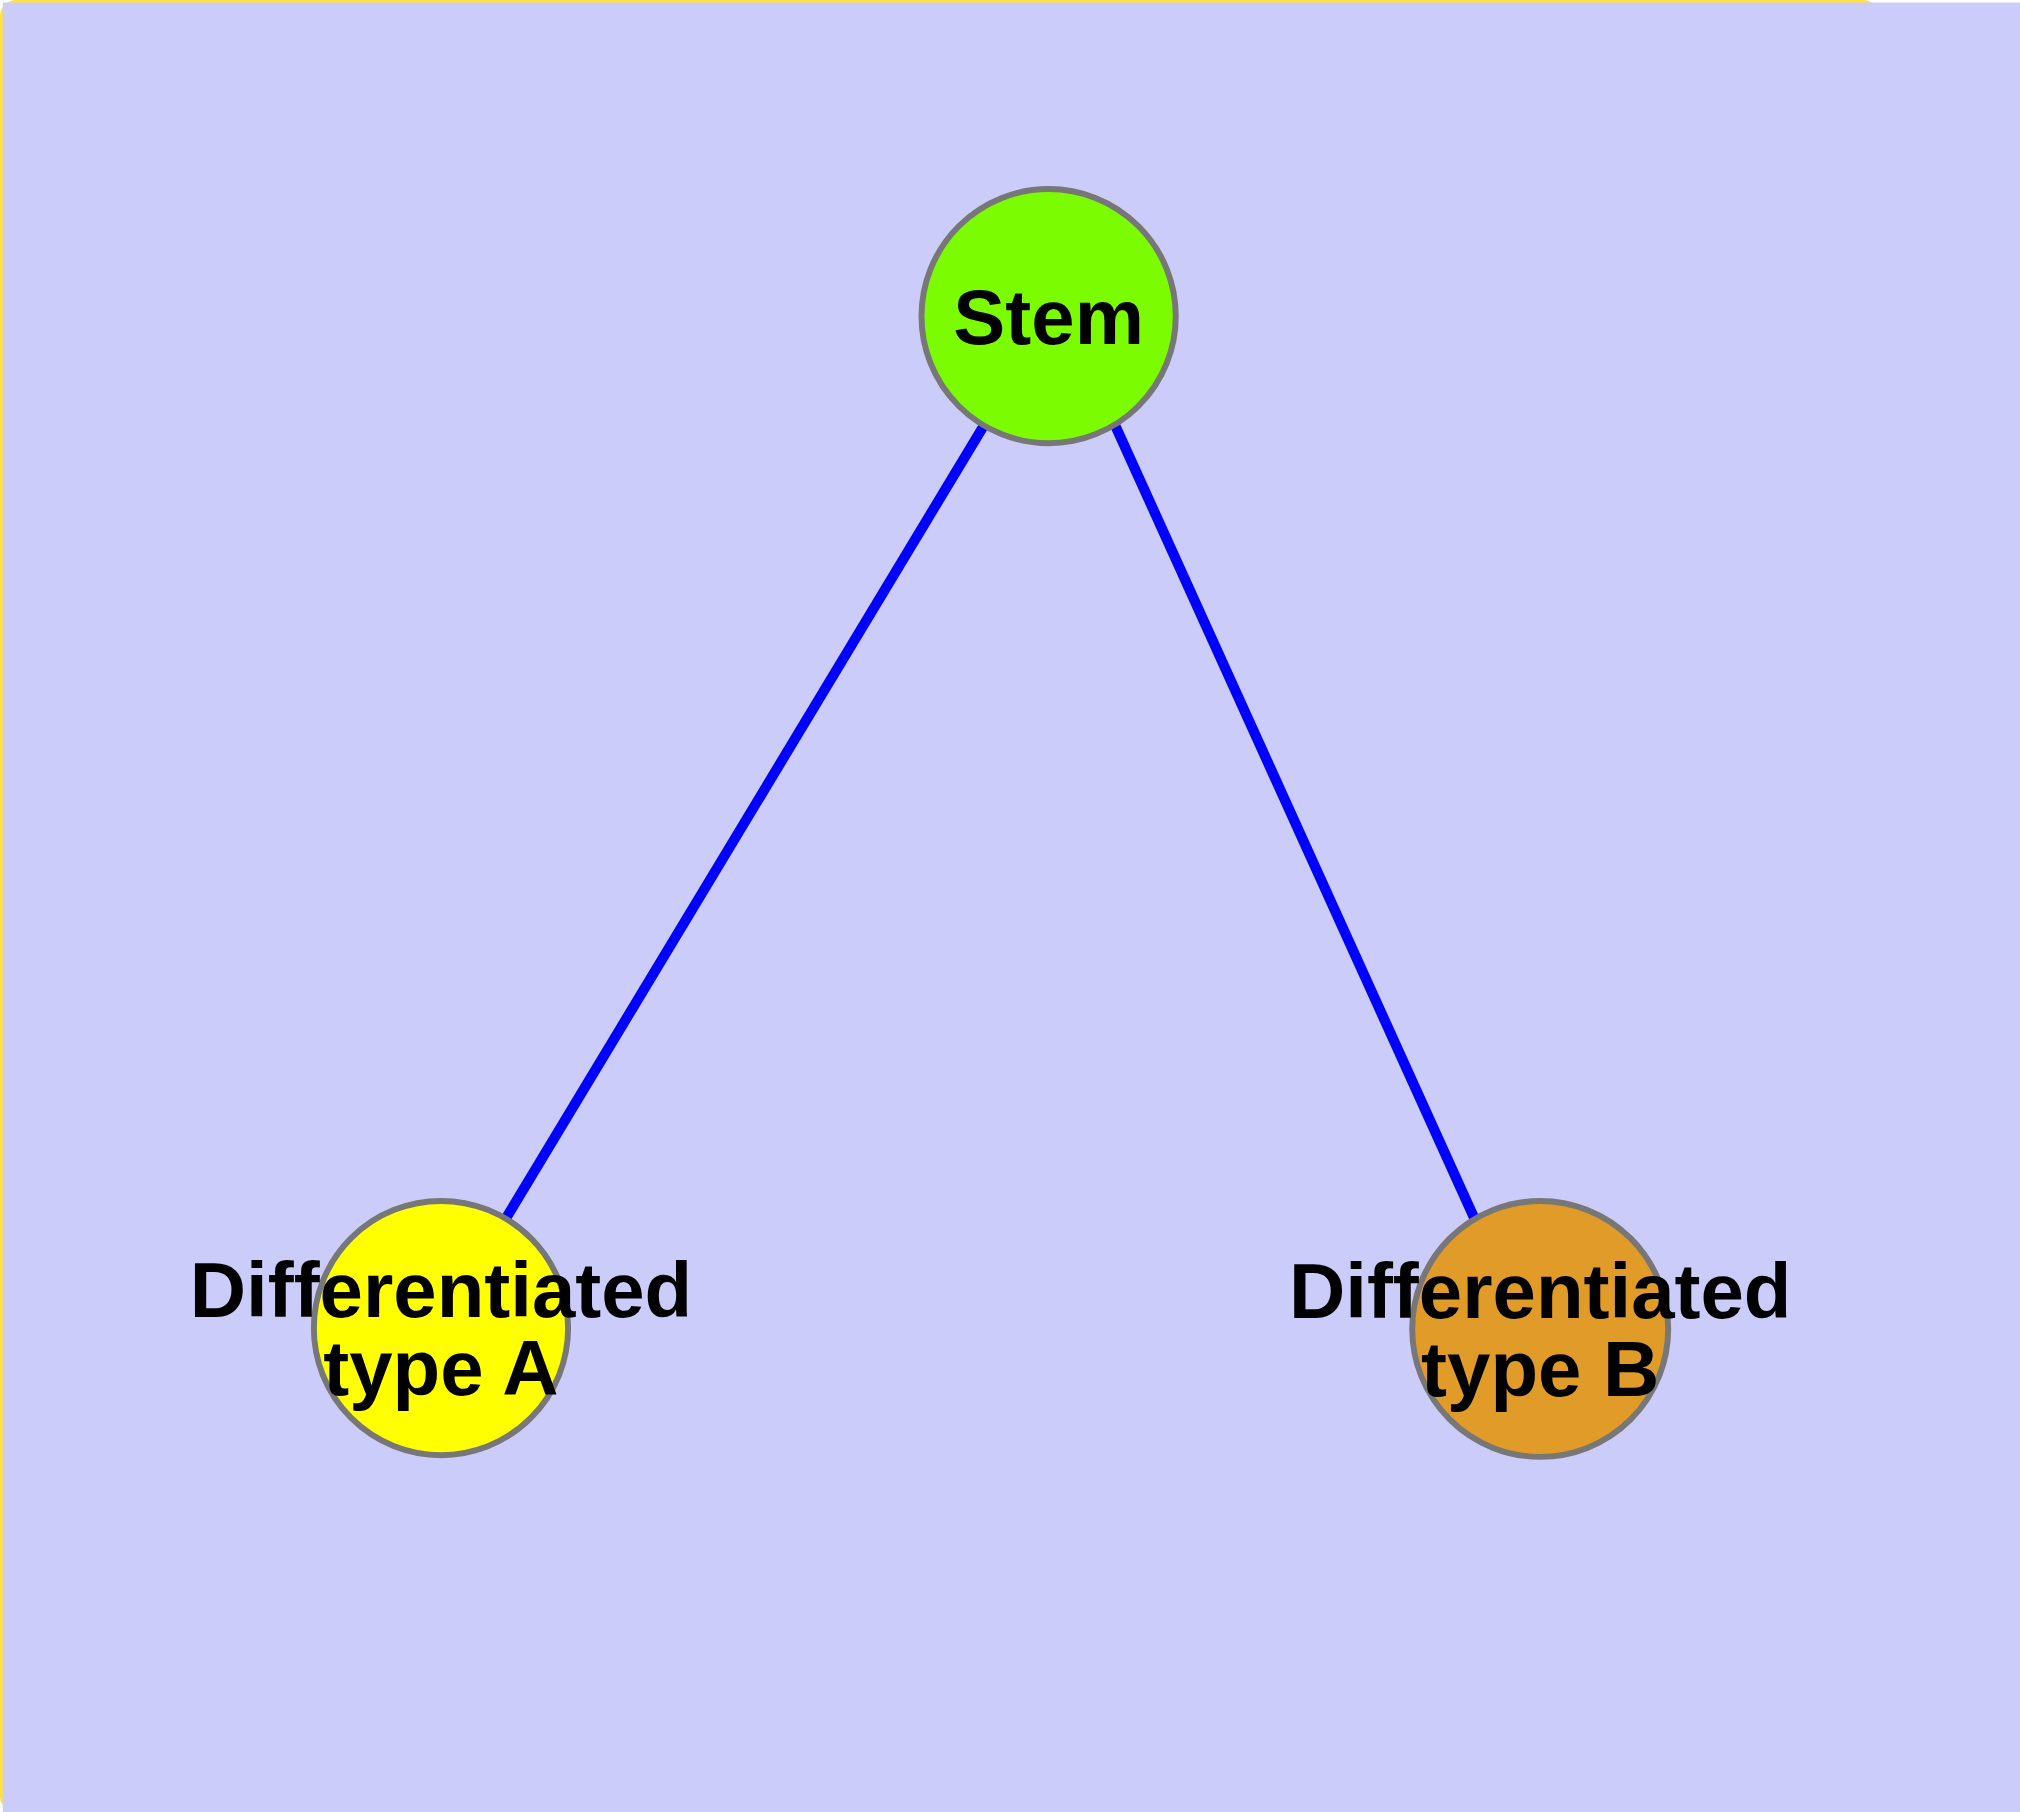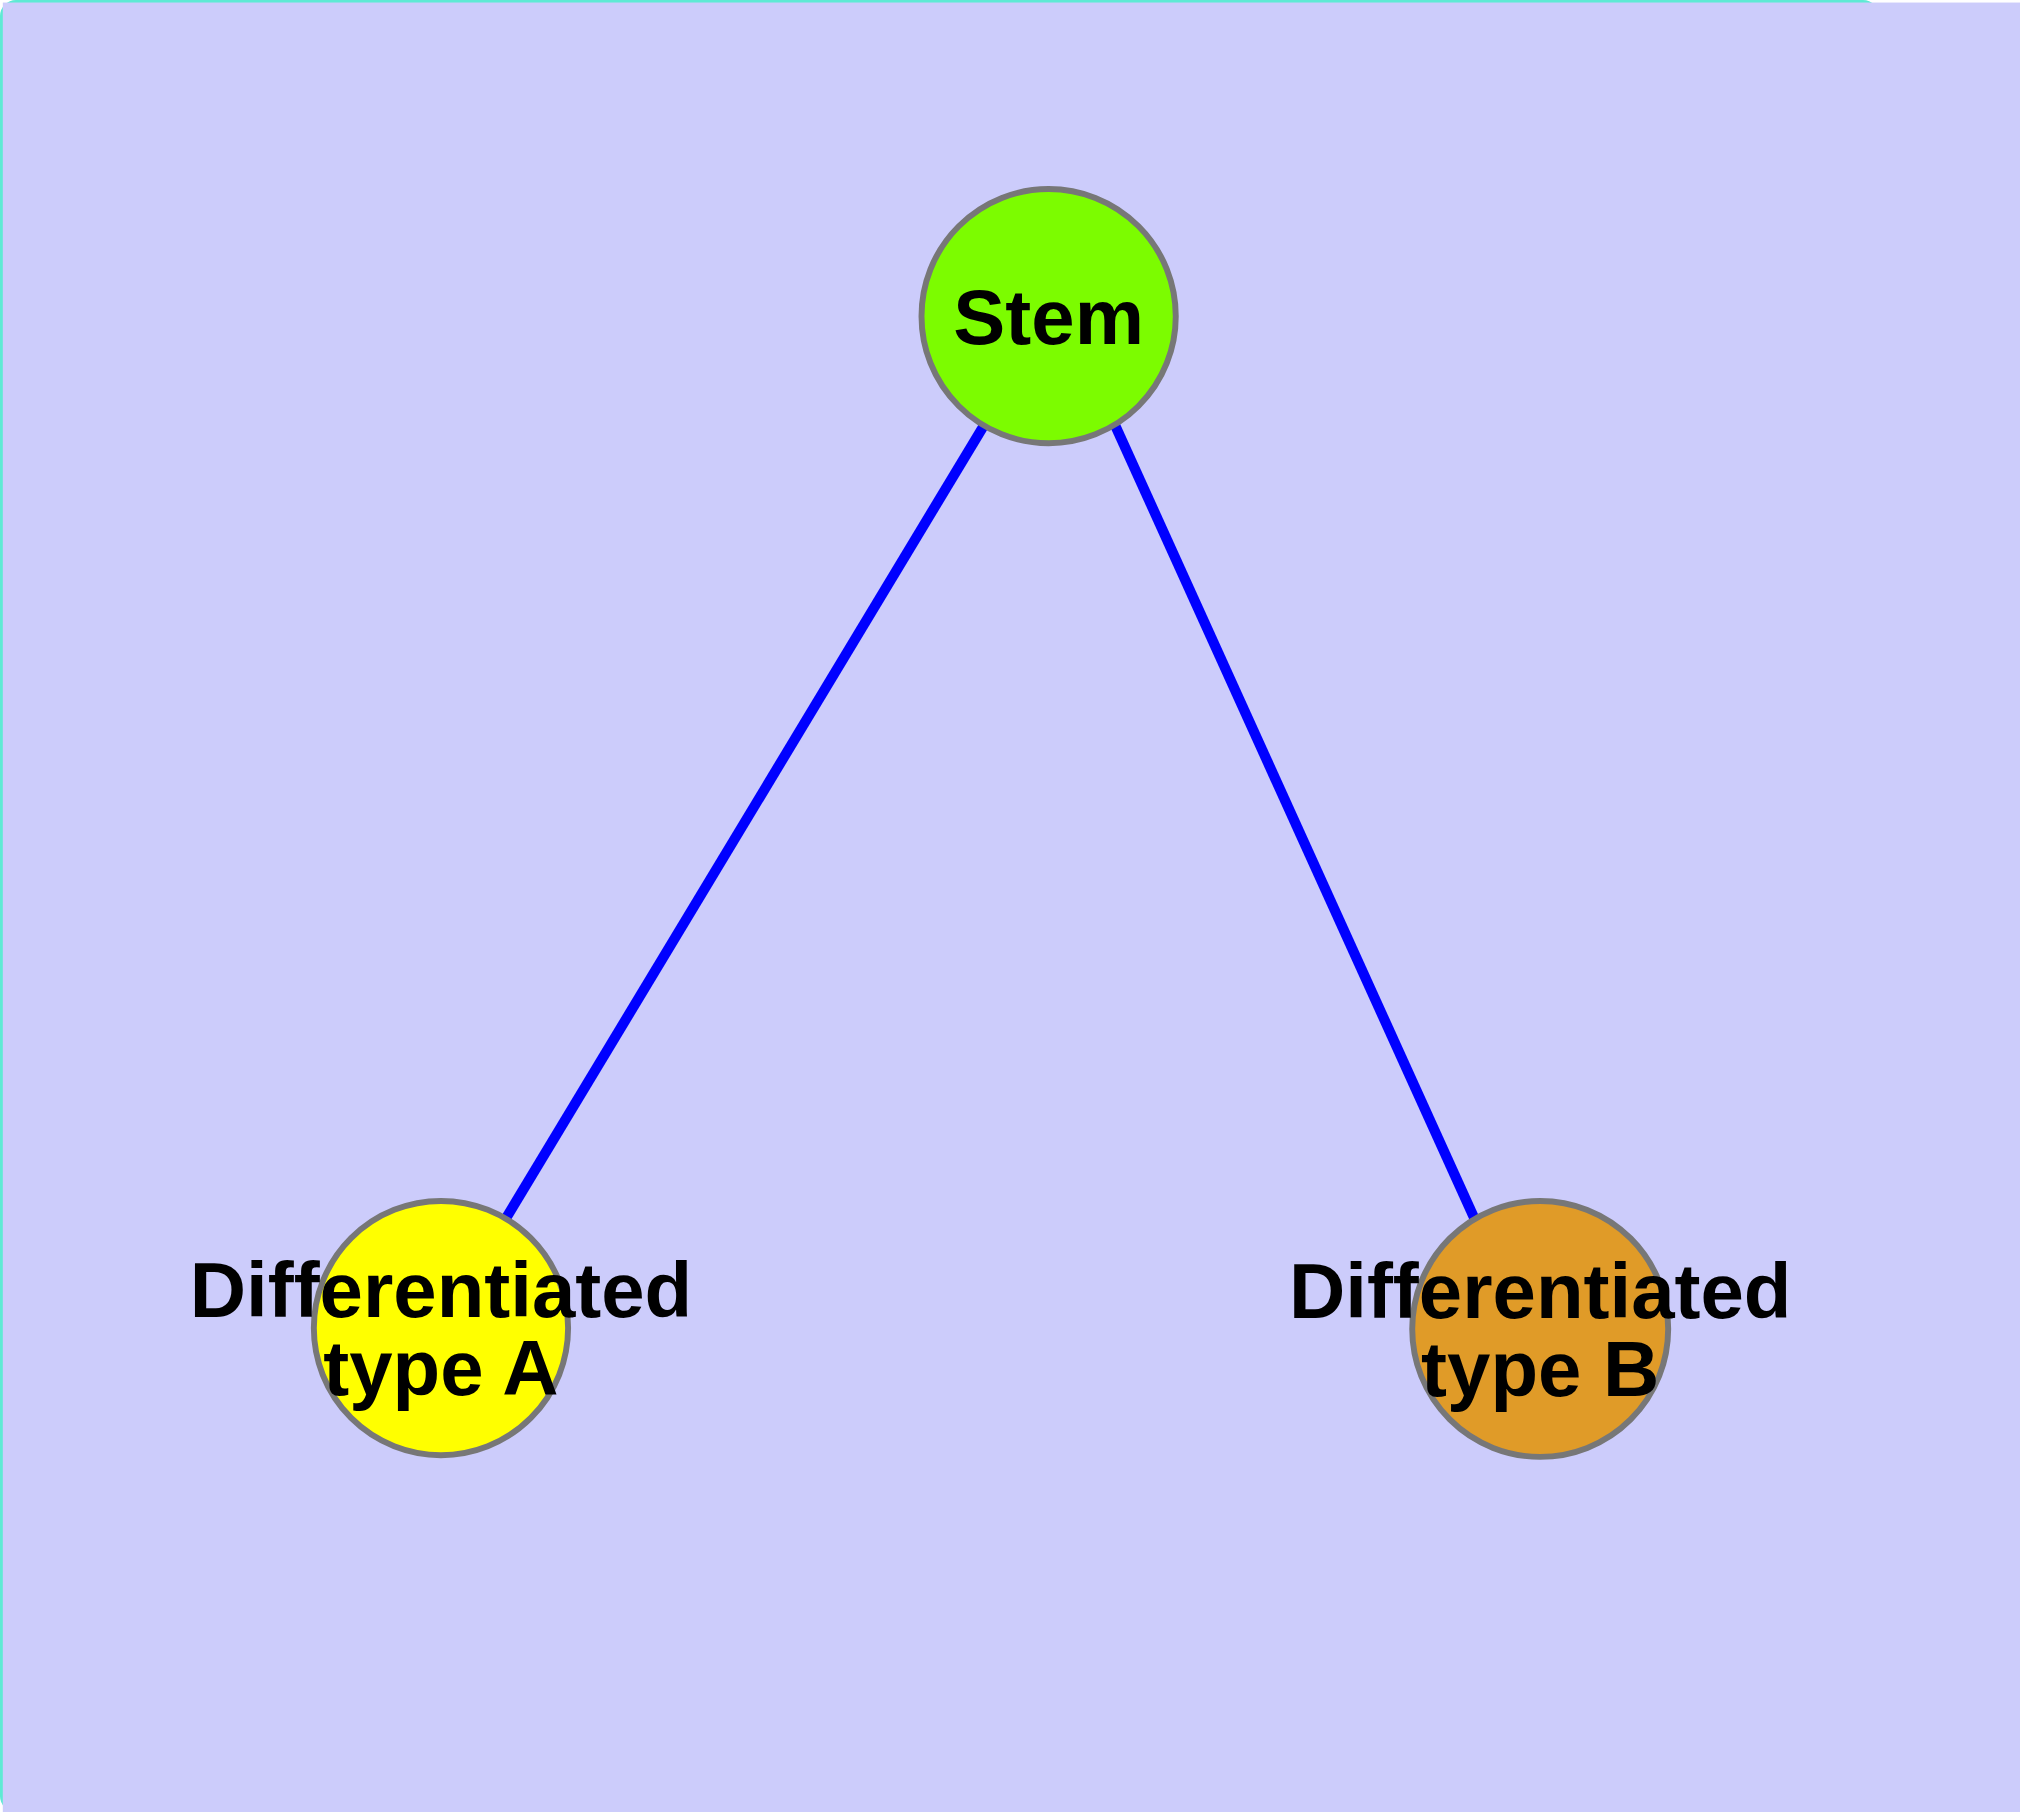--- a/index.html
+++ b/index.html
@@ -11,21 +11,21 @@
   body {
     width: 2021px;
     height: 1812px;
     overflow: hidden;
     font-family: "Liberation Sans", sans-serif;
   }
   #graph-canvas {
     position: relative;
     width: 1879px;
     height: 1812px;
-    background: #5eead4;
+    background: #fde047;
     border-radius: 16px;
   }
   #graph-canvas svg {
     position: absolute;
     top: 0;
     left: 0;
     display: block;
   }
   .node-label {
     font-family: "Liberation Sans", sans-serif;

